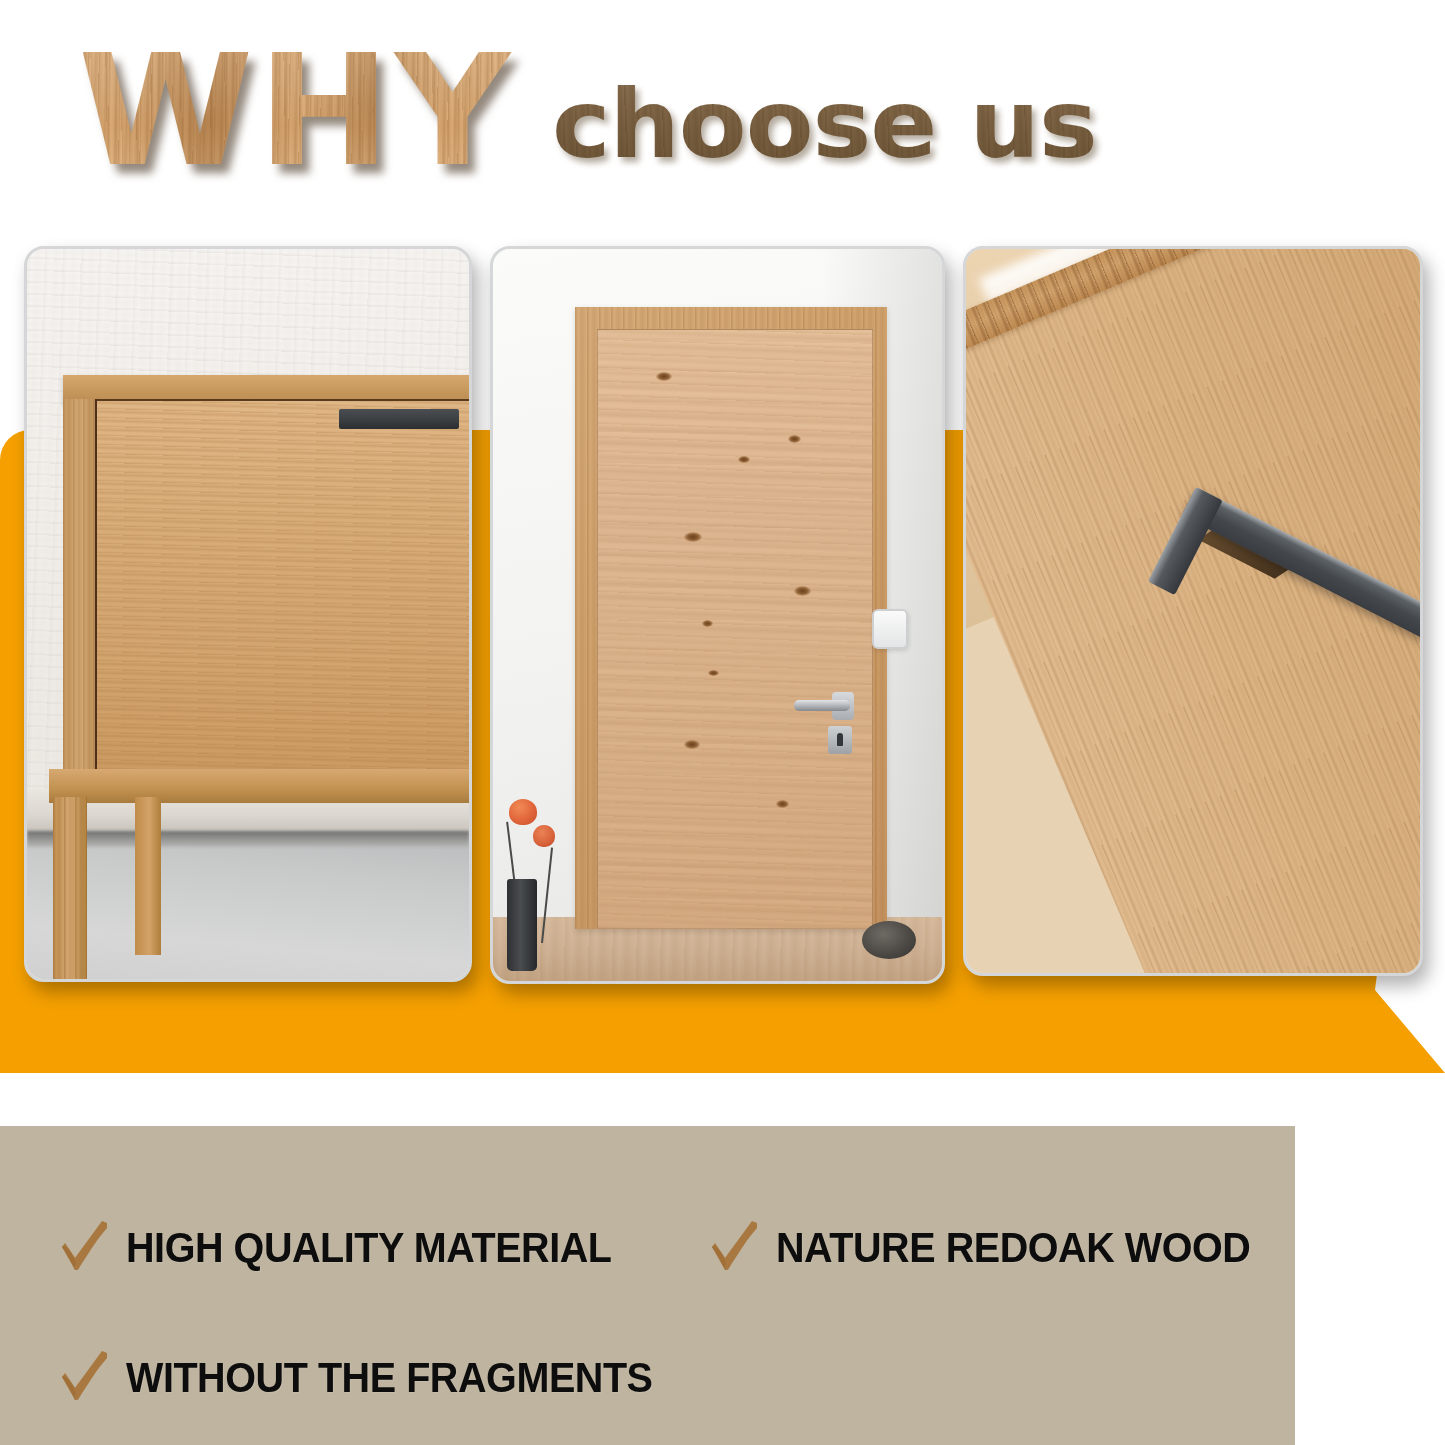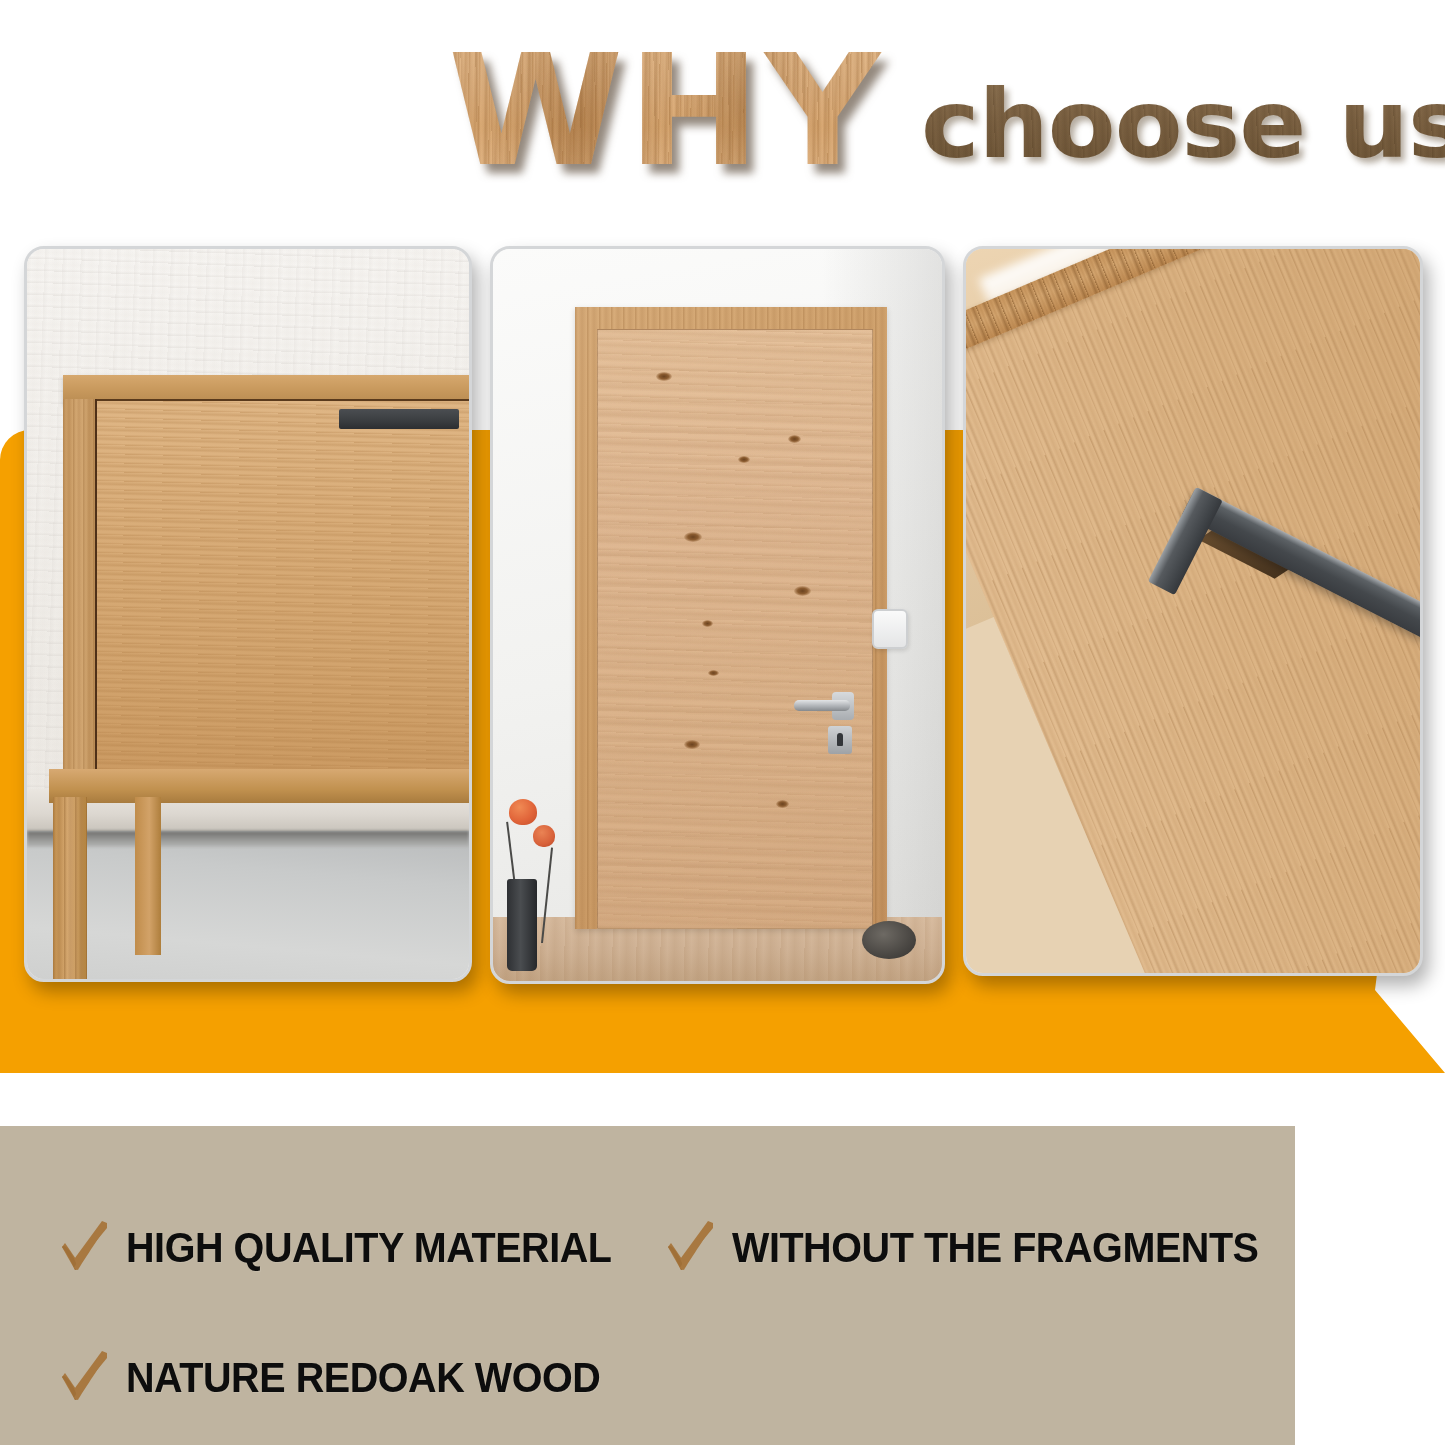--- a/index.html
+++ b/index.html
@@ -26,21 +26,20 @@
   
   .header {
     position: absolute;
     left: 0; top: 0;
     width: 1445px;
     height: 228px;
     display: flex;
     align-items: center;
     padding-left: 78px;
     box-sizing: border-box;
-    justify-content: flex-end;
   }
   .title-why {
     font-family: "DejaVu Sans", sans-serif;
     font-size: 150px;
     font-weight: bold;
     letter-spacing: 4px;
     line-height: 1;
     position: relative;
     transform: scaleX(1.06) scaleY(1.02);
     transform-origin: left center;
@@ -504,31 +503,31 @@
 
     <div class="feature">
       <span class="check">
         <svg viewBox="0 0 52 60" xmlns="http://www.w3.org/2000/svg">
           <path d="M4 30 L7 26 L20 45 L20 52 L17 53 Z" fill="#A87840"></path>
           <path d="M17 50 L14 45 L44 4 L49 6 L49 11 Z" fill="#A87840"></path>
           <path d="M4 30 C6 27 10 31 14 38 C17 43 19 48 20 52 L17 53 C15 48 11 40 7 34 Z" fill="#A07038"></path>
           <path d="M16 51 C19 45 30 26 45 5 L49 8 C36 28 24 46 20 53 Z" fill="#A87840"></path>
         </svg>
       </span>
-      <span class="feature-label">WITHOUT THE FRAGMENTS</span>
+      <span class="feature-label">NATURE REDOAK WOOD</span>
     </div>
 
     <div class="feature">
       <span class="check">
         <svg viewBox="0 0 52 60" xmlns="http://www.w3.org/2000/svg">
           <path d="M4 30 L7 26 L20 45 L20 52 L17 53 Z" fill="#A87840"></path>
           <path d="M17 50 L14 45 L44 4 L49 6 L49 11 Z" fill="#A87840"></path>
           <path d="M4 30 C6 27 10 31 14 38 C17 43 19 48 20 52 L17 53 C15 48 11 40 7 34 Z" fill="#A07038"></path>
           <path d="M16 51 C19 45 30 26 45 5 L49 8 C36 28 24 46 20 53 Z" fill="#A87840"></path>
         </svg>
       </span>
-      <span class="feature-label">NATURE REDOAK WOOD</span>
+      <span class="feature-label">WITHOUT THE FRAGMENTS</span>
     </div>
 
 
   </div>
 
 </div>
 
 </body></html>

